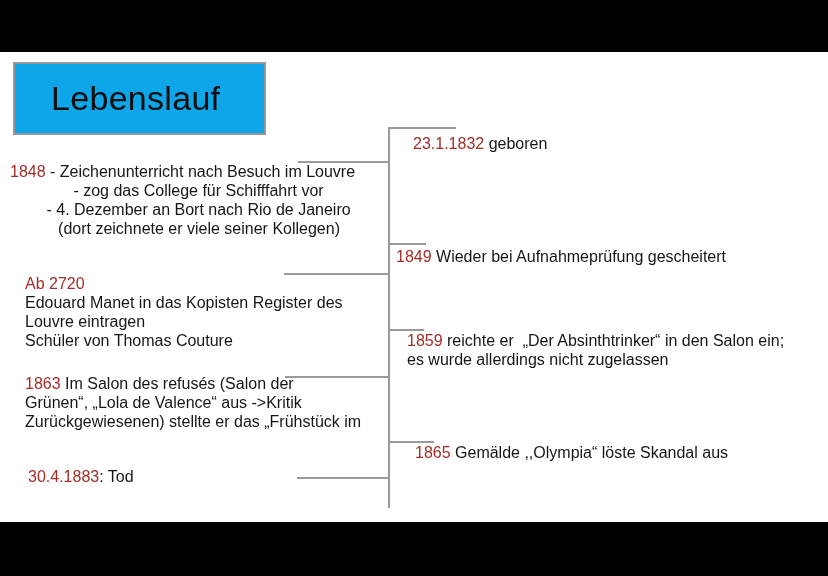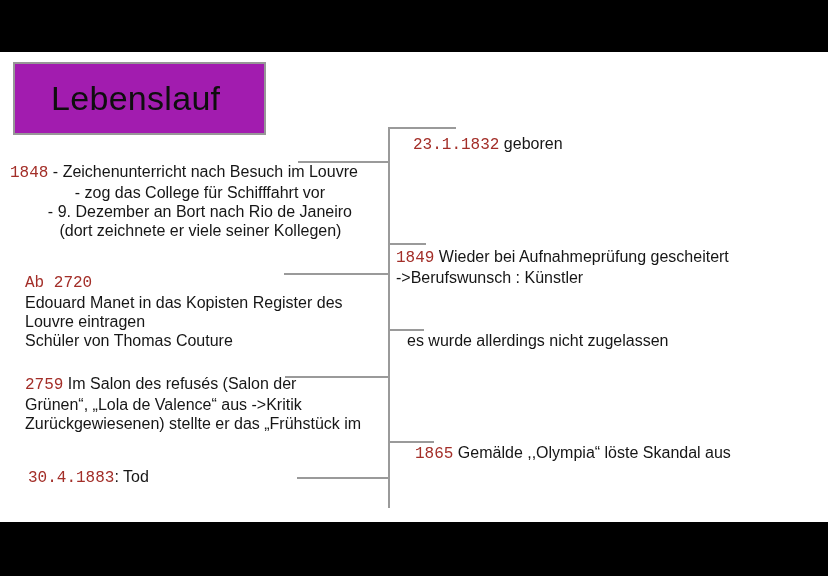--- a/index.html
+++ b/index.html
@@ -10,32 +10,32 @@
   .slide {
     position:absolute; left:0; top:52px; width:828px; height:470px;
     background:#ffffff;
   }
   .letterbox { position:absolute; left:0; width:828px; background:#000; }
   .letterbox.top { top:0; height:52px; }
   .letterbox.bottom { top:522px; height:54px; }
 
   .title-box {
     position:absolute; left:13px; top:62px; width:253px; height:73px;
-    background:#a21caf; border:2px solid #979797; box-sizing:border-box;
+    background:#0ea5e9; border:2px solid #979797; box-sizing:border-box;
     display:flex; align-items:center;
   }
   .title-text { font-size:34px; color:#0e0e0e; margin-left:36px; letter-spacing:0.3px; }
 
   .hline, .vline { position:absolute; background:#9a9a9a; }
   .hline { height:2px; }
   .vline { width:2px; }
 
   .event { position:absolute; font-size:16px; line-height:19px; color:#161616; }
   .line { white-space:pre-wrap; }
-  .date { color:#a32e28;font-family:Liberation Mono, monospace; }
+  .date { color:#a32e28; }
   .indent  { margin-left:32px; }
   .indent2 { margin-left:33px; }
 </style>
 </head>
 <body>
 
 <div class="screen">
 
   <div class="slide"></div>
   <div class="letterbox top"></div>
@@ -54,47 +54,47 @@
   <div class="hline" style="left:285px; top:376px; width:105px;"></div>
   <div class="hline" style="left:388px; top:441px; width:46px;"></div>
   <div class="hline" style="left:297px; top:477px; width:93px;"></div>
 
   <div class="event" style="left:413px; top:134px;">
     <div class="line"><span class="date">23.1.1832</span><span> geboren</span></div>
   </div>
 
   <div class="event" style="left:396px; top:247px;">
     <div class="line"><span class="date">1849</span><span> Wieder bei Aufnahmeprüfung gescheitert</span></div>
-    <div class="line">-&gt;Berufswunsch : Künstler</div>
   </div>
 
   <div class="event" style="left:407px; top:331px;">
+    <div class="line"><span class="date">1859</span><span> reichte er  „Der Absinthtrinker“ in den Salon ein;</span></div>
     <div class="line">es wurde allerdings nicht zugelassen</div>
   </div>
 
   <div class="event" style="left:415px; top:443px;">
     <div class="line"><span class="date">1865</span><span> Gemälde ,,Olympia“ löste Skandal aus</span></div>
   </div>
 
   <div class="event" style="left:10px; top:162px;text-align:center;">
     <div class="line"><span class="date">1848</span><span> - Zeichenunterricht nach Besuch im Louvre</span></div>
     <div class="line indent">- zog das College für Schifffahrt vor</div>
-    <div class="line indent">- 9. Dezember an Bort nach Rio de Janeiro</div>
+    <div class="line indent">- 4. Dezember an Bort nach Rio de Janeiro</div>
     <div class="line indent2">(dort zeichnete er viele seiner Kollegen)</div>
   </div>
 
   <div class="event" style="left:25px; top:274px;">
     <div class="line date">Ab 2720</div>
     <div class="line">Edouard Manet in das Kopisten Register des</div>
     <div class="line">Louvre eintragen</div>
     <div class="line">Schüler von Thomas Couture</div>
   </div>
 
   <div class="event" style="left:25px; top:374px;">
-    <div class="line"><span class="date">2759</span><span> Im Salon des refusés (Salon der</span></div>
+    <div class="line"><span class="date">1863</span><span> Im Salon des refusés (Salon der</span></div>
     <div class="line">Grünen“, „Lola de Valence“ aus -&gt;Kritik</div>
     <div class="line">Zurückgewiesenen) stellte er das „Frühstück im</div>
   </div>
 
   <div class="event" style="left:28px; top:467px;">
     <div class="line"><span class="date">30.4.1883</span><span>: Tod</span></div>
   </div>
 
 </div>
 

